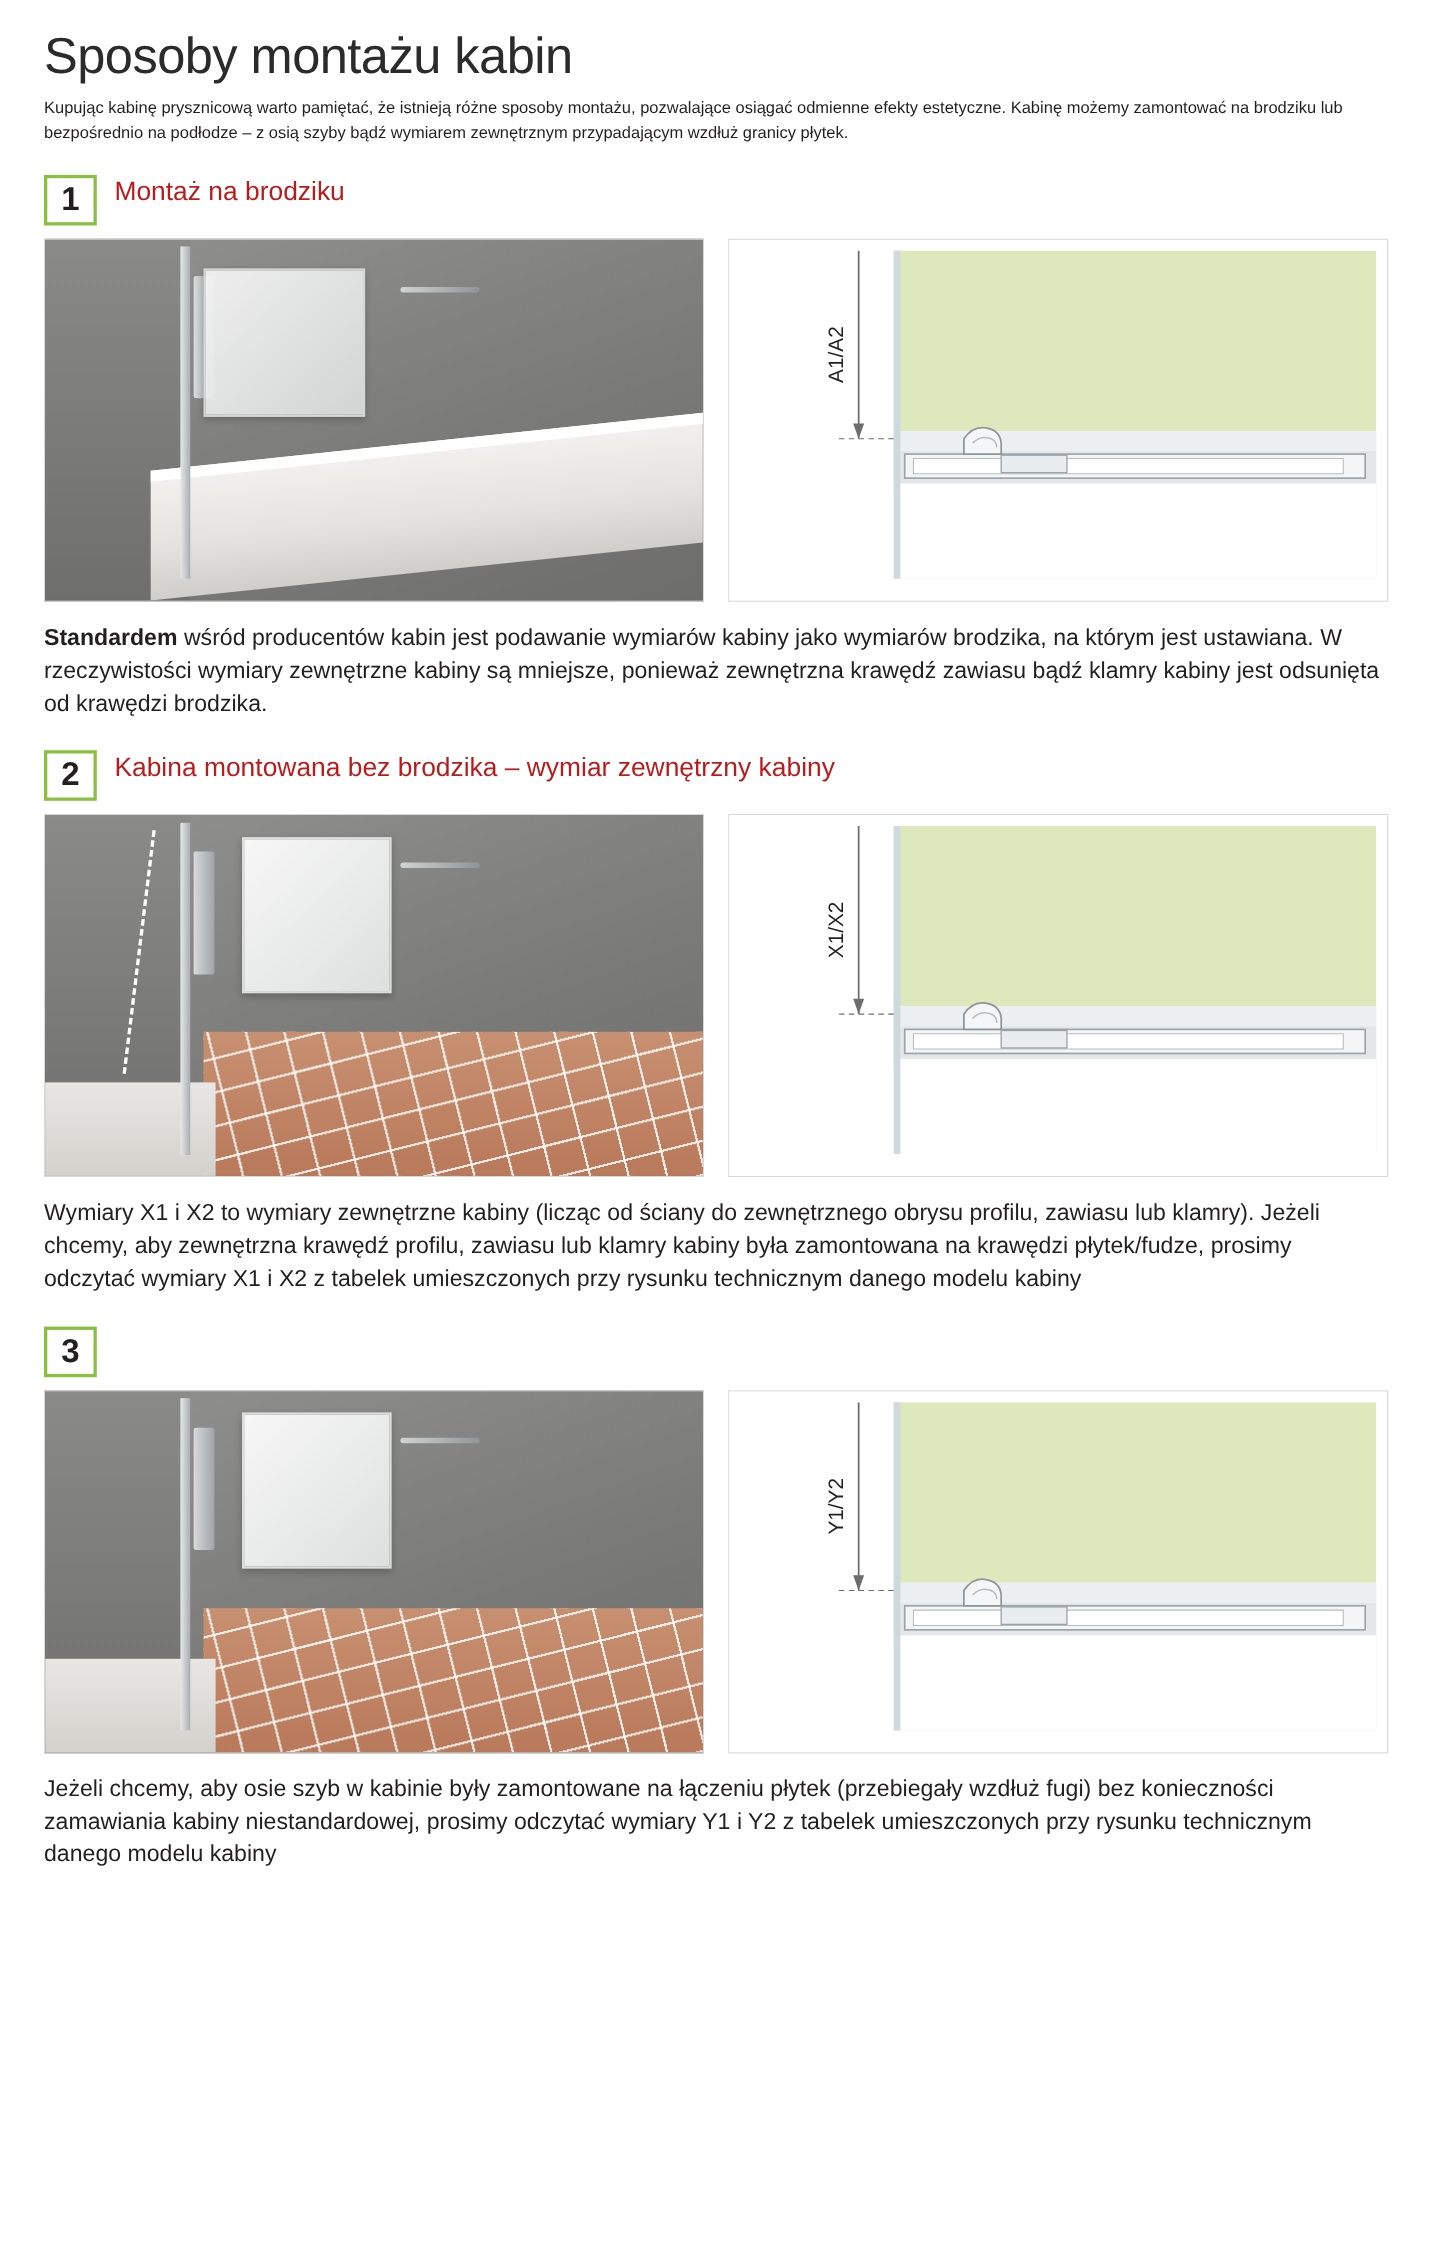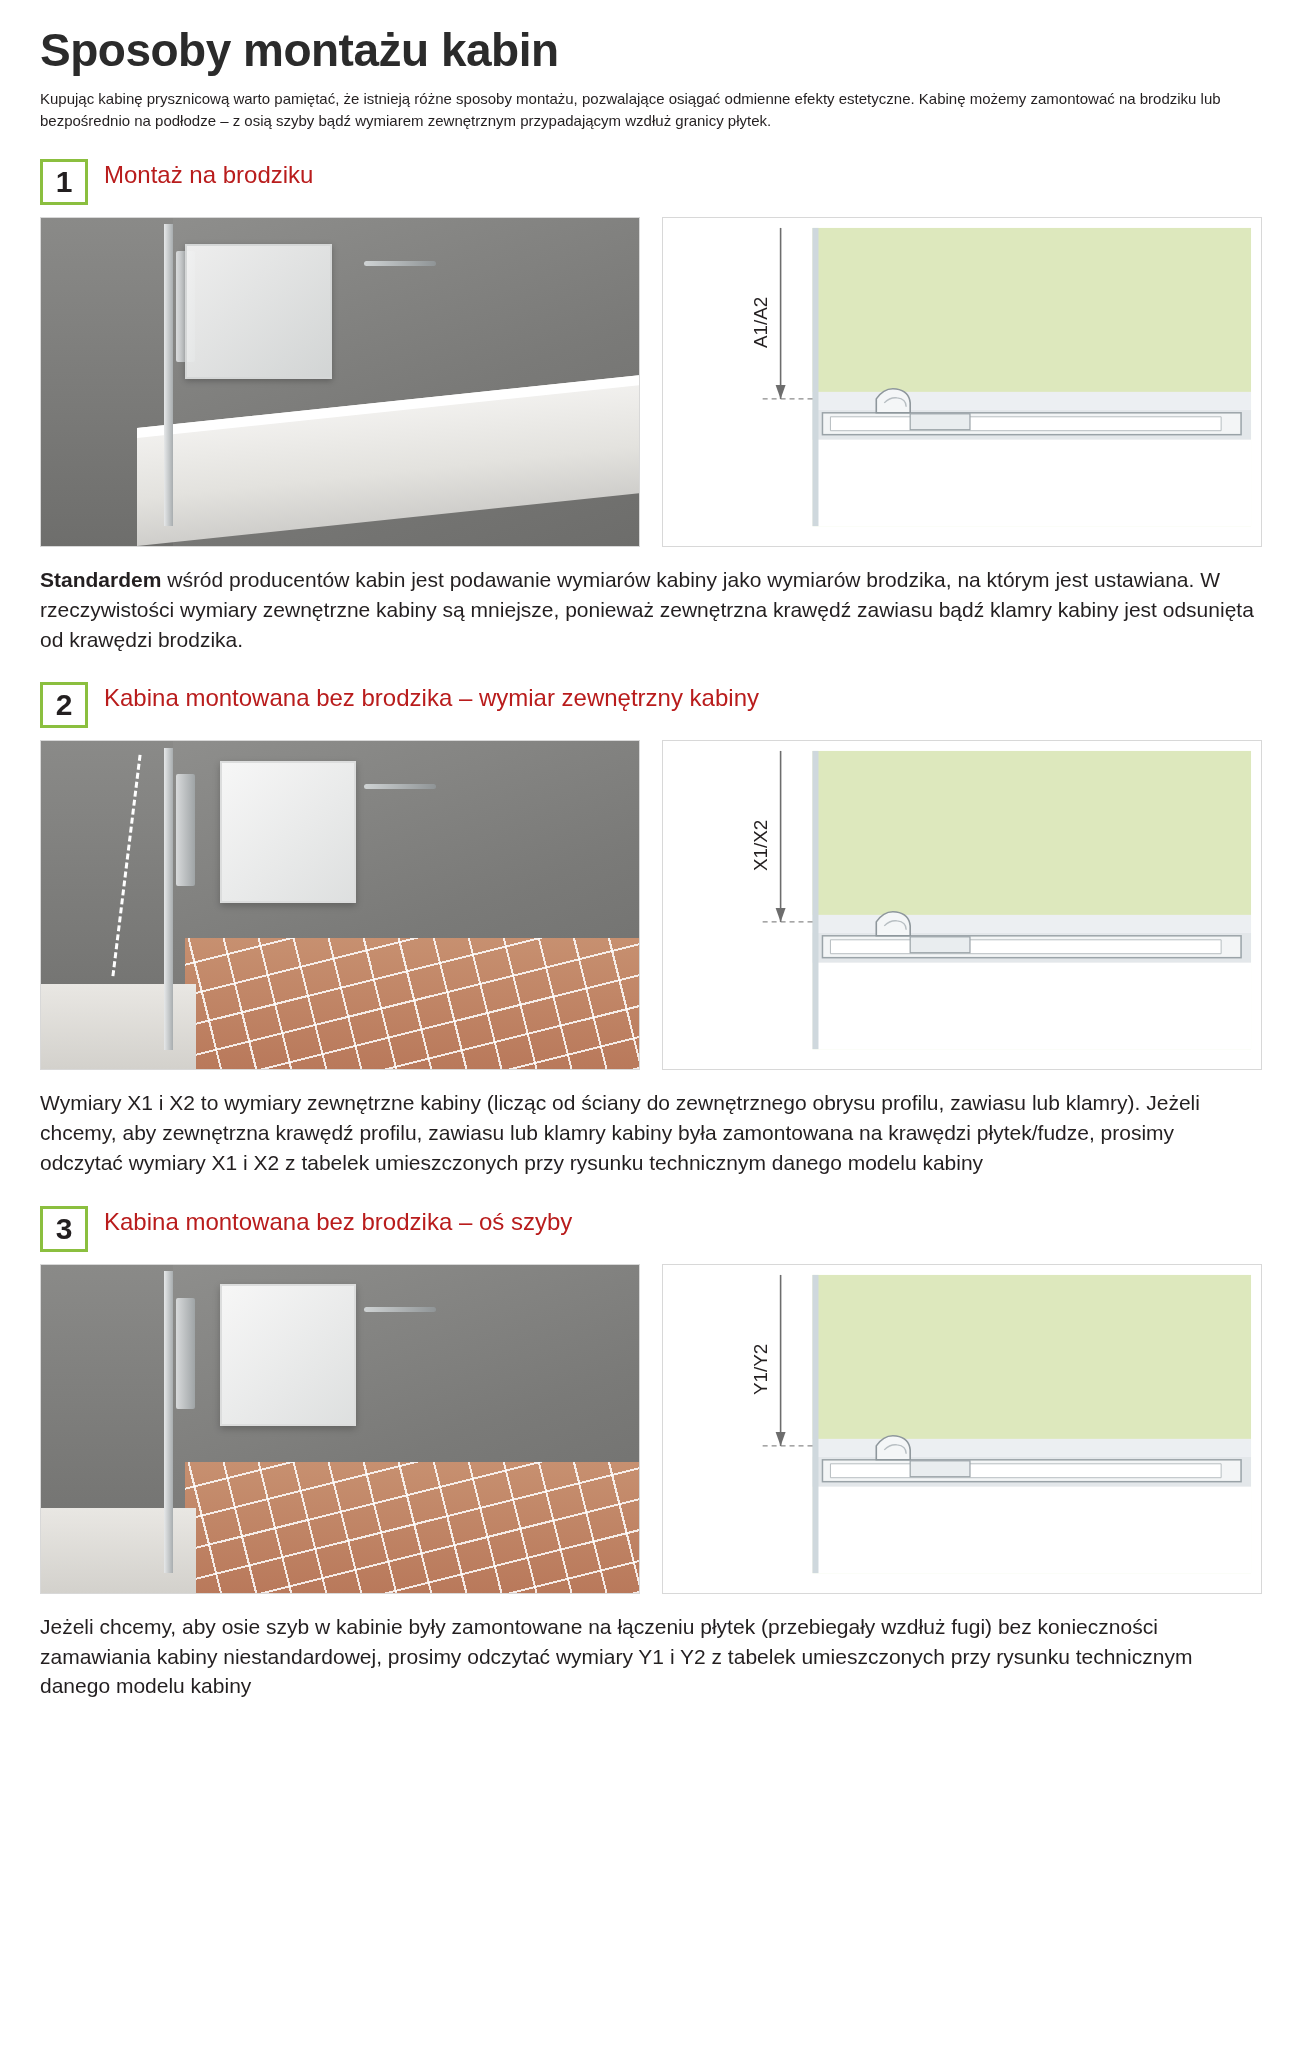--- a/index.html
+++ b/index.html
@@ -15,21 +15,21 @@
   }
   .page {
     width: 1302px;
     min-height: 2046px;
     box-sizing: border-box;
     padding: 18px 40px 30px 40px;
     position: relative;
   }
   h1.title {
     font-family: "Liberation Sans", sans-serif;
-    font-weight: 700;
+    font-weight: 400;
     font-size: 46px;
     line-height: 1.05;
     margin: 8px 0 14px 0;
     color: #2b2b2b;
     letter-spacing: -0.5px;
   }
   p.intro {
     font-size: 15px;
     line-height: 1.42;
     margin: 0 0 26px 0;
@@ -259,21 +259,20 @@
         <text x="104" y="105" fill="#231f20" font-family="Liberation Sans, sans-serif" font-size="19" transform="rotate(-90 104 105)" text-anchor="middle">X1/X2</text>
       </svg>
     </div>
   </div>
 
   <p class="body">Wymiary X1 i X2 to wymiary zewnętrzne kabiny (licząc od ściany do zewnętrznego obrysu profilu, zawiasu lub klamry). Jeżeli chcemy, aby zewnętrzna krawędź profilu, zawiasu lub klamry kabiny była zamontowana na krawędzi płytek/fudze, prosimy odczytać wymiary X1 i X2 z tabelek umieszczonych przy rysunku technicznym danego modelu kabiny</p>
 
   <div class="section-head">
     <div class="num-box">3</div>
     <div class="head-text bold-all">
-      <span class="line1">Kabina montowana bez brodzika – oś szyby</span>
     </div>
   </div>
 
   <div class="figures">
     <div class="photo">
       <div class="wall-left"></div>
       <div class="wall-main"></div>
       <div class="tiles"></div>
       <div class="tiles-plain"></div>
       <div class="profile"></div>

